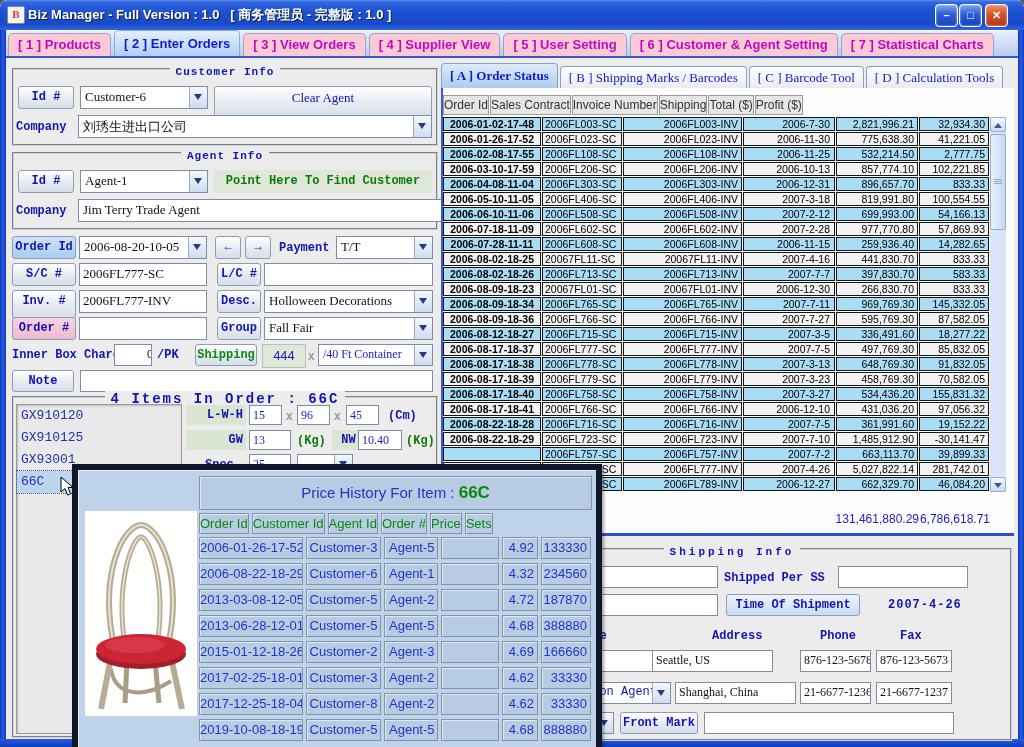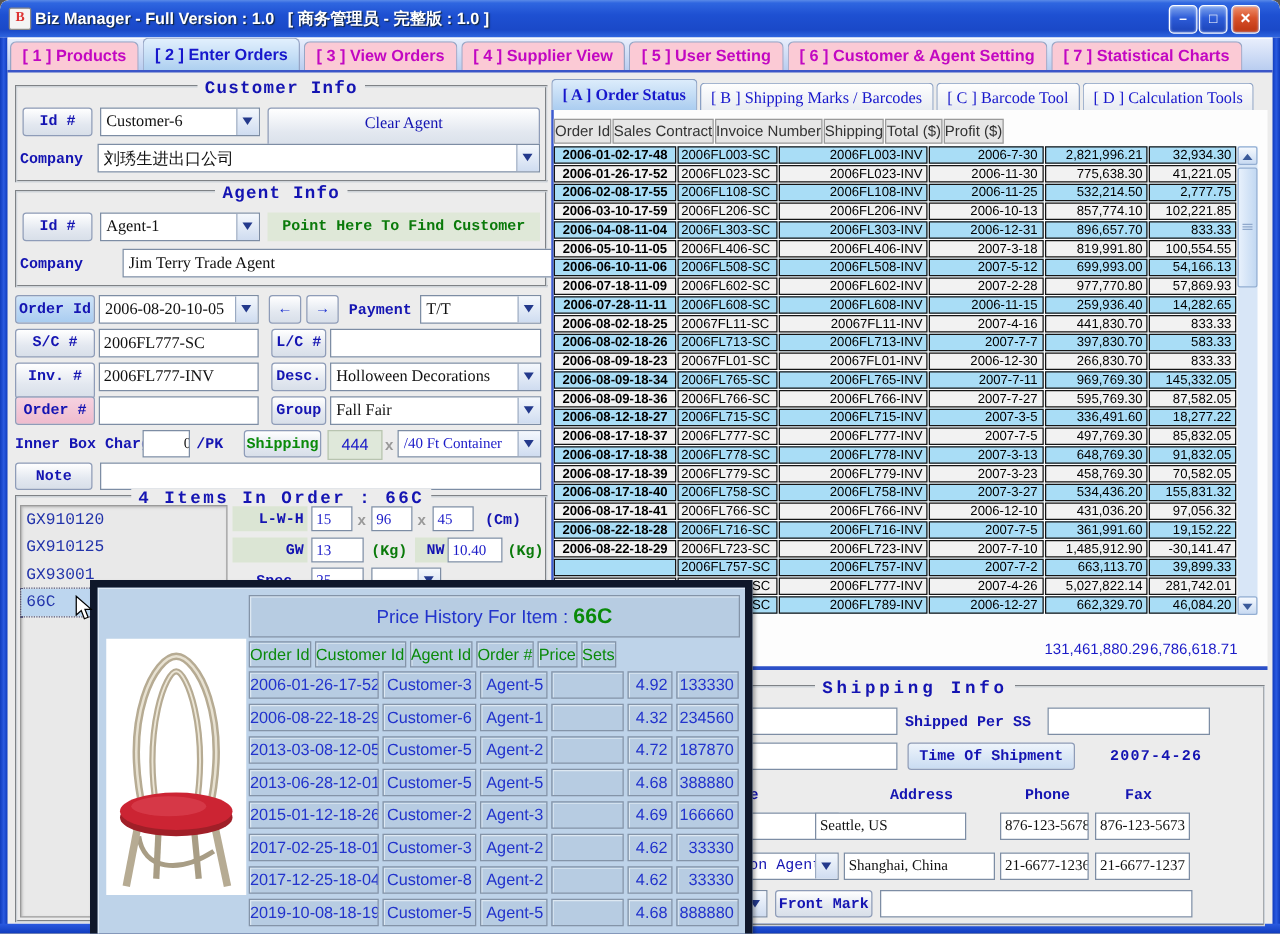--- a/index.html
+++ b/index.html
@@ -44,21 +44,21 @@
     font-family:"Liberation Serif",serif;font-size:13px;color:#111;padding:2px 3px;overflow:hidden;white-space:nowrap;}
   .combo{position:absolute;box-sizing:border-box;background:#fff;border:1px solid #7d8da4;overflow:hidden;}
   .combo .cval{position:absolute;left:4px;top:2px;right:18px;font-family:"Liberation Serif",serif;
     font-size:13px;color:#111;white-space:nowrap;overflow:hidden;}
   .combo .carr{position:absolute;right:0;top:0;bottom:0;width:17px;
     background:linear-gradient(#f4f8fd,#cfdcf0);border-left:1px solid #9aaac2;}
   .tri{position:absolute;left:4px;top:7px;width:0;height:0;border-left:4px solid transparent;
     border-right:4px solid transparent;border-top:6px solid #23398c;}
   .grp{position:absolute;border:2px groove #cdd3da;}
   .legend{position:absolute;top:-9px;left:0;right:0;text-align:center;}
-  .legend span{background:#ececec;padding:0 6px;color:#1414b2;font-size:14px;font-weight:bold;
+  .legend span{background:#ececec;padding:0 6px;color:#1414b2;font-size:11px;font-weight:bold;
     font-family:"Liberation Mono","DejaVu Sans Mono",monospace;letter-spacing:1px;}
   .chip{position:absolute;background:#dbe5d4;color:#1414b2;font-family:"Liberation Mono","DejaVu Sans Mono",monospace;
     font-weight:bold;font-size:12px;text-align:right;padding:3px 3px 0 0;box-sizing:border-box;}
   
   #itemlist{position:absolute;left:16px;top:404px;width:164px;height:328px;background:#e9e9e9;
     border:1px solid #9a9a9a;box-shadow:inset 1px 1px 2px #bbb;}
   #itemlist > div{height:22px;line-height:22px;padding-left:4px;color:#2233aa;
     font-family:"Liberation Mono","DejaVu Sans Mono",monospace;font-size:13px;}
   #itemlist > div.active{background:#bdd6ef;outline:1px dotted #557;}
   
@@ -166,21 +166,21 @@
   </div>
   <div class="btn" style="left:18px;top:170px;width:56px;height:23px;line-height:21px;">Id #</div>
   <div class="combo" style="left:80px;top:170px;width:128px;height:23px;">
     <span class="cval">Agent-1</span>
     <span class="carr">
         <i class="tri"></i>
       </span>
   </div>
   <div style="position:absolute;left:214px;top:170px;width:218px;height:23px;background:#dfe8d8;color:#0a7a0a;font-family:'Liberation Mono','DejaVu Sans Mono',monospace;font-weight:bold;font-size:12px;text-align:center;line-height:23px;">Point Here To Find Customer</div>
   <span class="lbl" style="left:16px;top:204px;">Company</span>
-  <div class="combo" style="left:78px;top:199px;width:382px;height:23px;margin-left:20px;">
+  <div class="combo" style="left:78px;top:199px;width:382px;height:23px;">
     <span class="cval">Jim Terry Trade Agent</span>
     <span class="carr">
         <i class="tri"></i>
       </span>
   </div>
 
   <div class="btn bluebg" style="left:12px;top:236px;width:64px;height:23px;line-height:21px;">Order Id</div>
   <div class="combo" style="left:79px;top:236px;width:128px;height:23px;">
     <span class="cval">2006-08-20-10-05</span>
     <span class="carr">
@@ -341,21 +341,21 @@
         <div class="otd c2">2006FL406-INV</div>
         <div class="otd c3">2007-3-18</div>
         <div class="otd c4">819,991.80</div>
         <div class="otd c5">100,554.55</div>
       </div>
 
       <div class="otr">
         <div class="otd c0">2006-06-10-11-06</div>
         <div class="otd c1">2006FL508-SC</div>
         <div class="otd c2">2006FL508-INV</div>
-        <div class="otd c3">2007-5-12</div>
+        <div class="otd c3">2007-2-12</div>
         <div class="otd c4">699,993.00</div>
         <div class="otd c5">54,166.13</div>
       </div>
 
       <div class="otr">
         <div class="otd c0">2006-07-18-11-09</div>
         <div class="otd c1">2006FL602-SC</div>
         <div class="otd c2">2006FL602-INV</div>
         <div class="otd c3">2007-2-28</div>
         <div class="otd c4">977,770.80</div>

